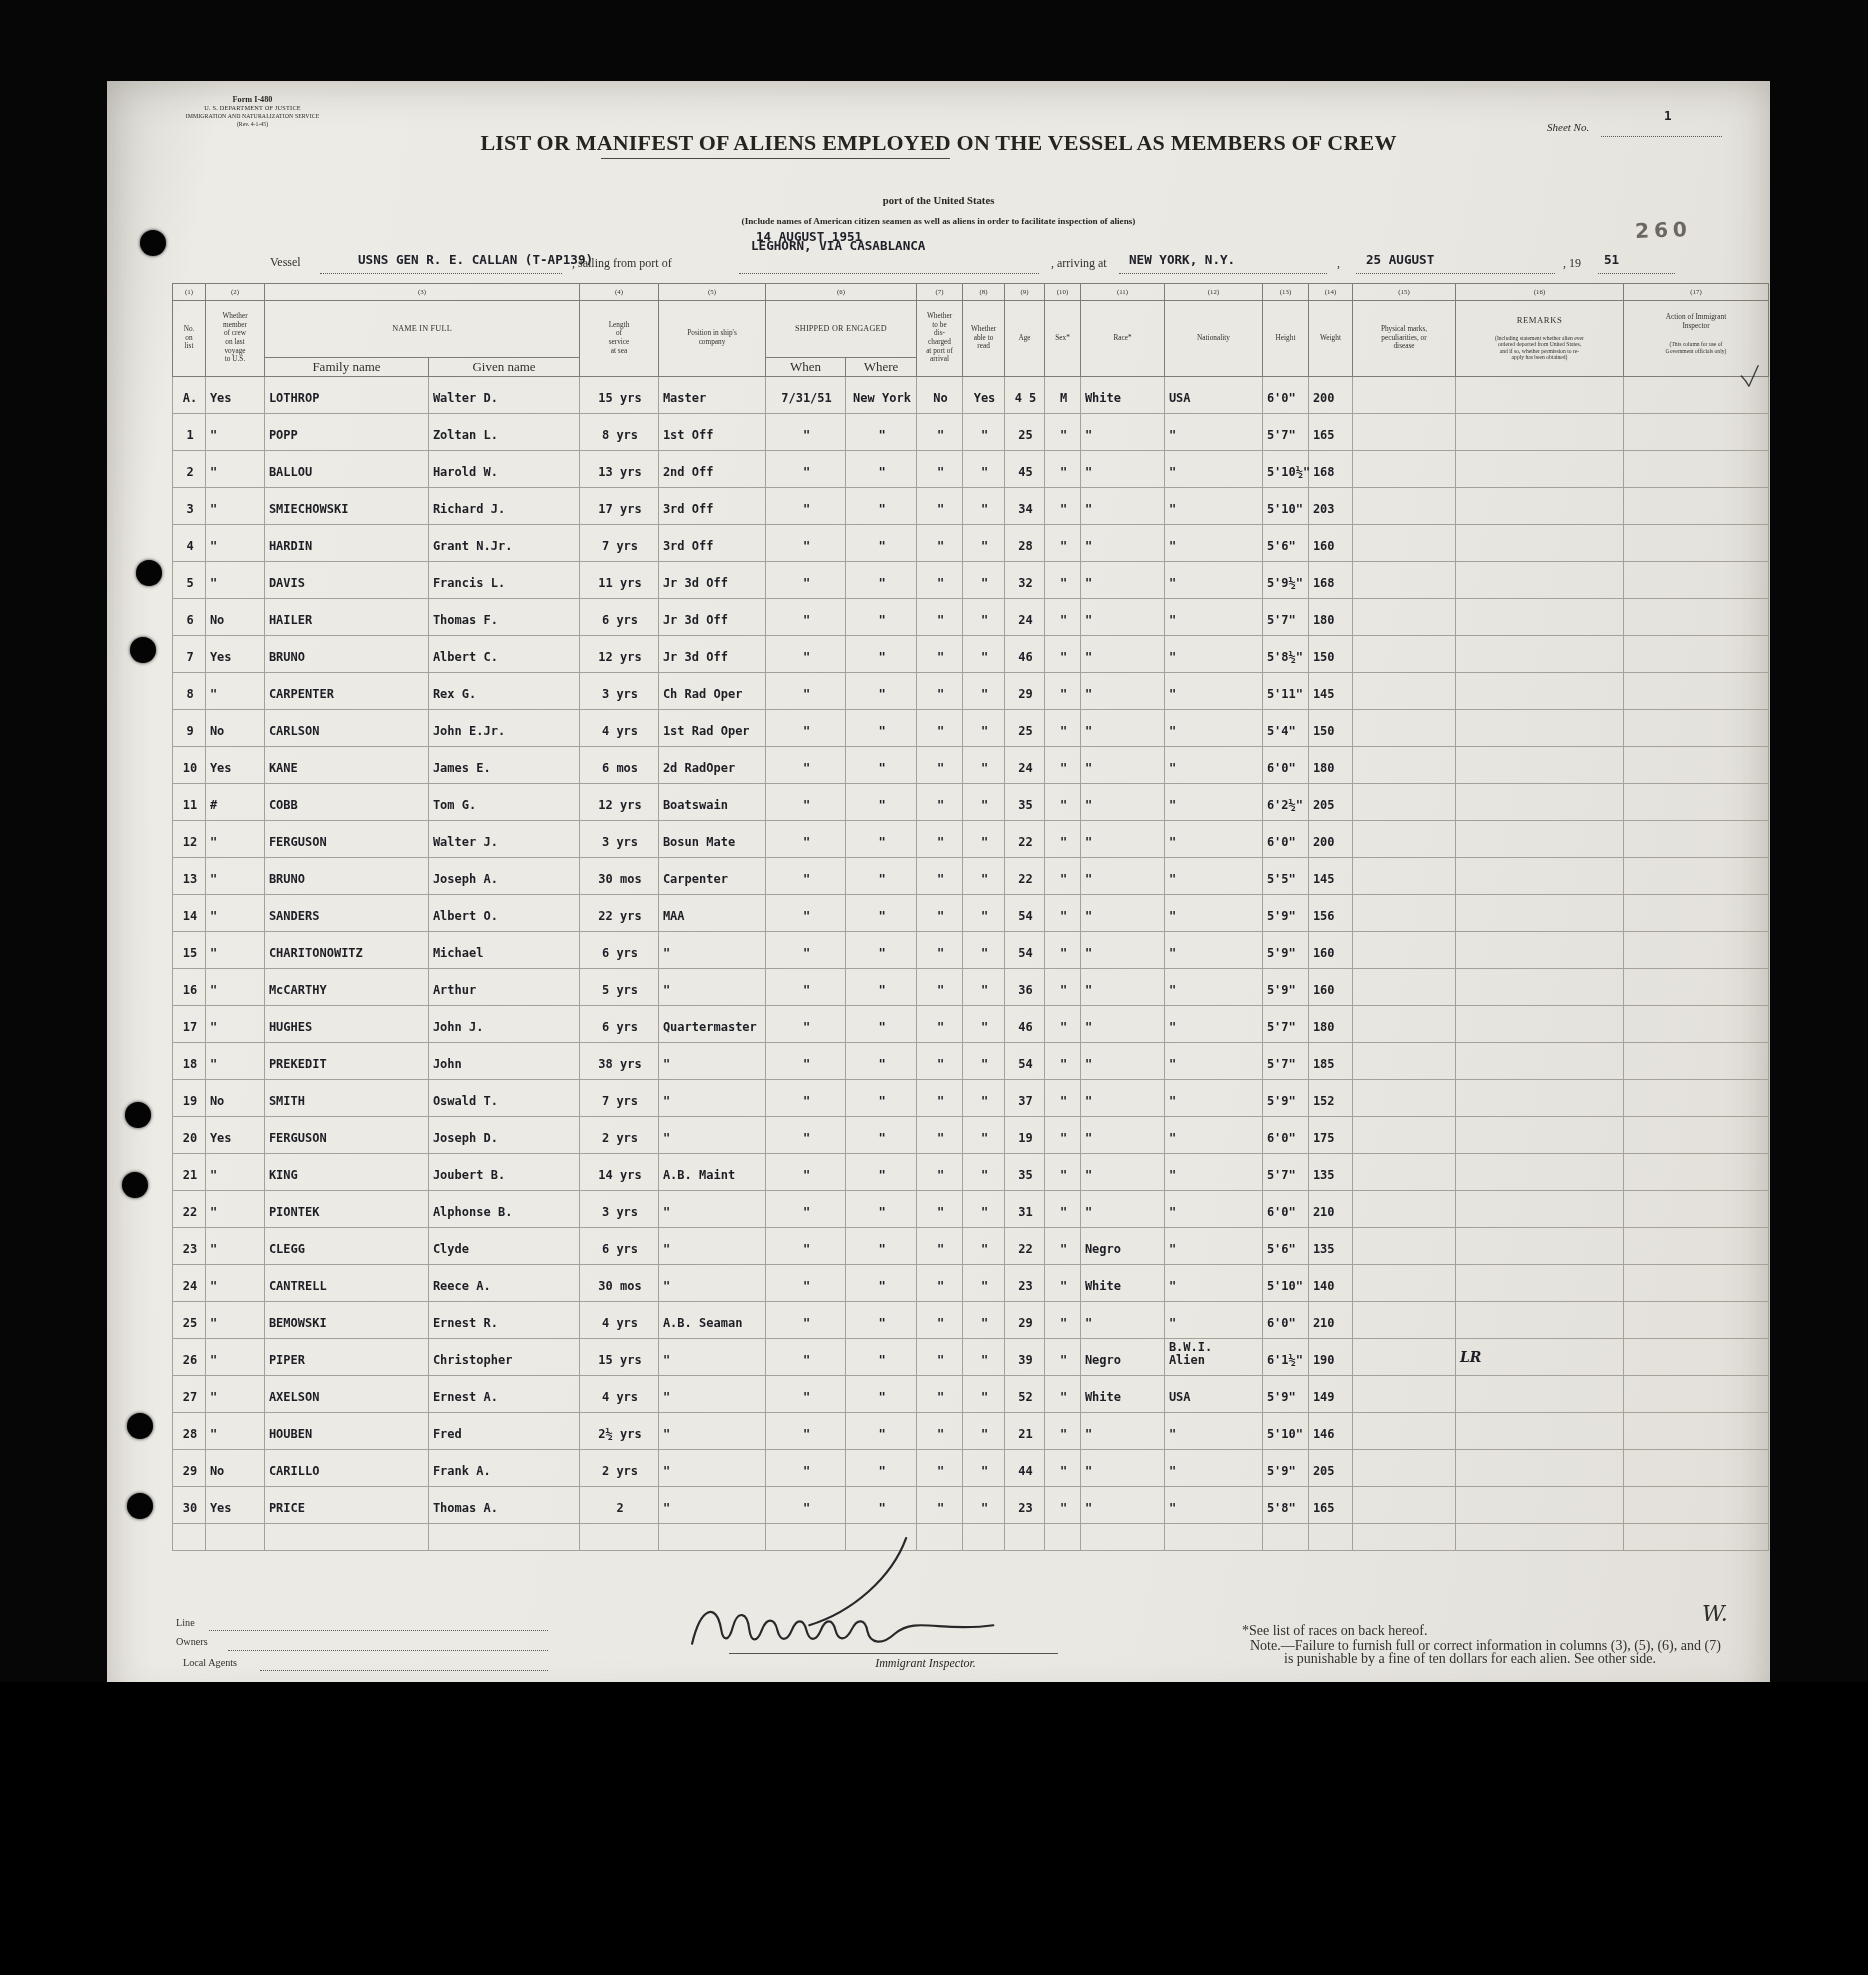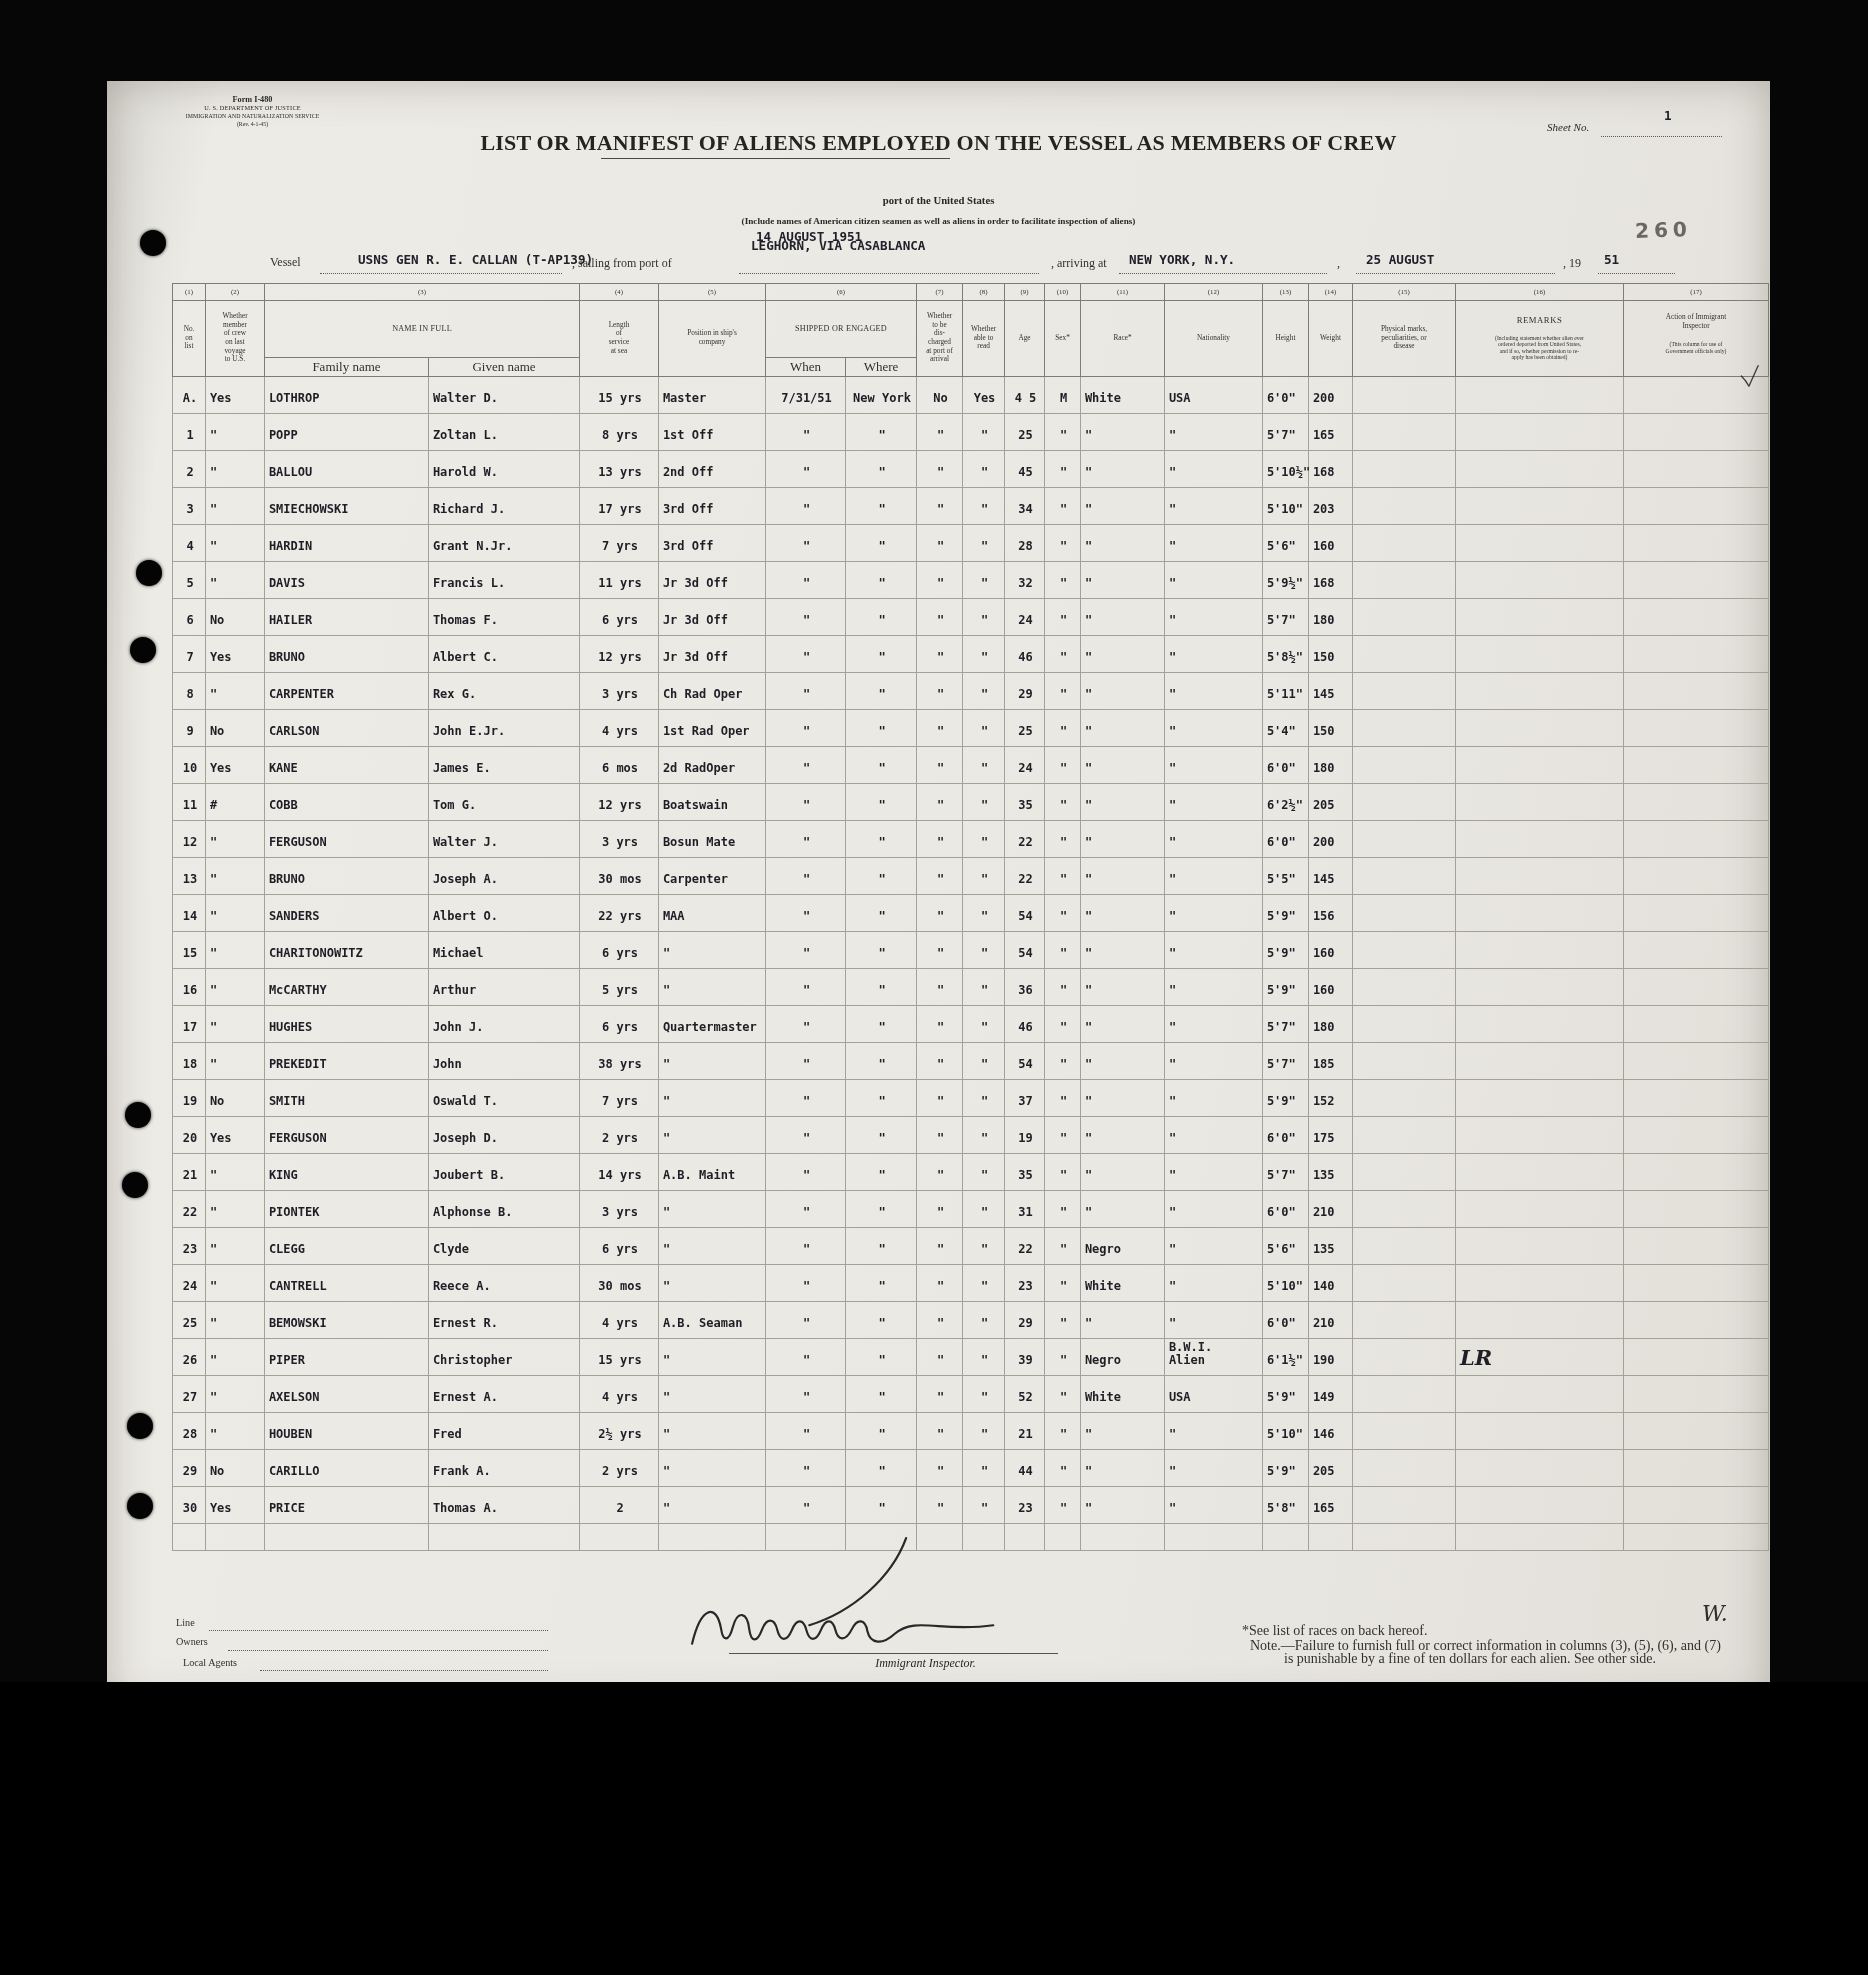--- a/index.html
+++ b/index.html
@@ -72,21 +72,21 @@
     padding:0 1.9px 7.7px 3.9px;
     font-family:"DejaVu Sans Mono", monospace; font-weight:bold;
     font-size:12px; line-height:13px; color:#1e1e26; white-space:pre-line;
     overflow:visible;
   }
   .manifest tbody tr:first-child td { border-top:1.5px solid #6f6d64; }
   .manifest tbody td.al-c { text-align:center; }
   .manifest tbody td.al-l { text-align:left; }
   .manifest tbody td.col-remarks {
     font-family:"DejaVu Serif", serif; font-style:italic;
-    font-size:21px; padding-bottom:10.7px;
+    font-size:14px; padding-bottom:10.7px;
   }
   .manifest tbody tr.blank-row td { height:27px; }
 
   
   .f-label { font-size:10.2px; color:#33312b; }
   .note { font-size:14px; line-height:10.2px; color:#33312b; }
   .inspector { font-size:12px; font-style:italic; text-align:center; }
   .signature, .checkmark { position:absolute; }
   .signature path, .checkmark path { fill:none; stroke:#17171a; stroke-linecap:round; stroke-linejoin:round; }
   .signature path { stroke-width:4.5; opacity:.92; }

